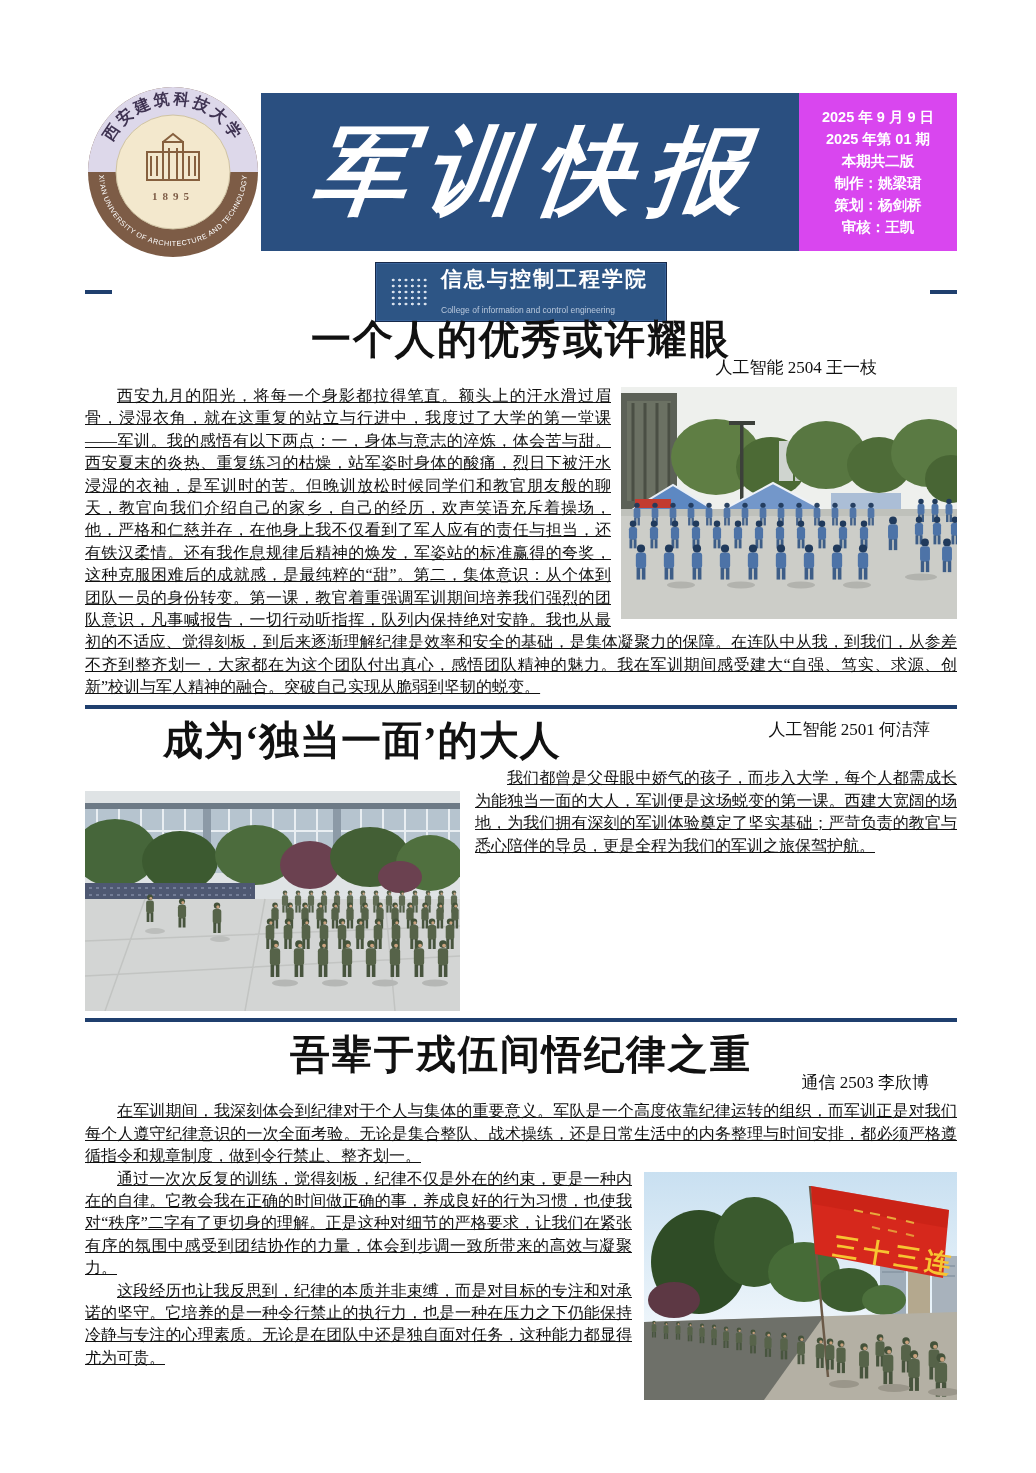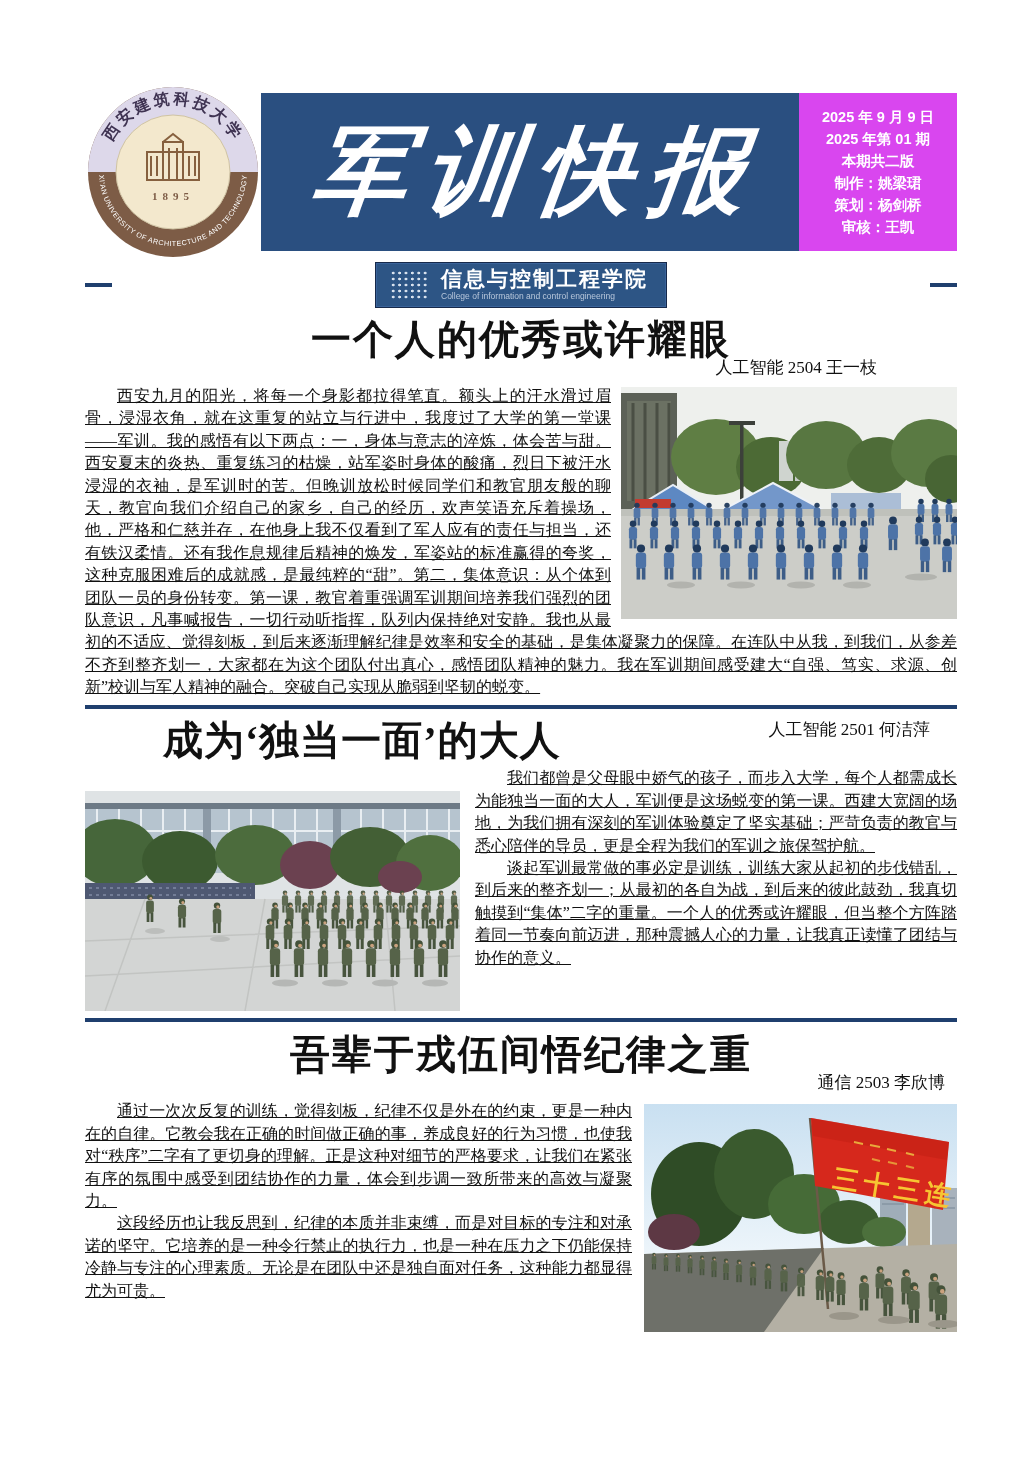--- a/index.html
+++ b/index.html
@@ -19,21 +19,21 @@
   
   .badge-row{position:absolute;left:85px;top:262px;width:872px;display:flex;align-items:center;}
   .edge-line{width:27px;height:4px;background:#1f3f6e;flex:none;}
   .spacer{flex:1;}
   .badge{background:#2d5585;border:1px solid #16294a;display:flex;align-items:center;gap:13px;
          padding:5px 18px 6px 14px;box-shadow:0 0 0 1px #3a639a inset;}
   .badge-dots{width:38px;height:30px;flex:none;
               background-image:radial-gradient(circle,#d9e2ee 1.3px,rgba(0,0,0,0) 1.6px);
               background-size:6.4px 6px;}
   .badge-cn{font-size:21px;font-weight:bold;color:#fff;letter-spacing:2px;line-height:1.1;}
-  .badge-en{font-size:8.5px;color:#b9c8dc;font-family:"Liberation Sans",sans-serif;margin-top:0;}
+  .badge-en{font-size:8.5px;color:#b9c8dc;font-family:"Liberation Sans",sans-serif;margin-top:14px;}
 
   
   .content{position:absolute;left:85px;top:312px;width:872px;}
   .center-head{position:relative;}
   .title-c{margin:0;text-align:center;font-size:40px;font-weight:bold;letter-spacing:2px;line-height:1.15;}
   .byline{font-size:17px;white-space:nowrap;}
   .byline-abs{position:absolute;bottom:-16px;}
   .body-txt{font-size:16px;line-height:1.4;text-align:justify;}
   .body-txt p{margin:0;text-indent:2em;text-decoration:underline;}
   .photo-r{float:right;margin:2px 0 6px 10px;line-height:0;}
@@ -294,32 +294,32 @@
             <ellipse cx="200" cy="192" rx="13" ry="3.5" fill="#b5b7b5"></ellipse>
               <ellipse cx="250" cy="192" rx="13" ry="3.5" fill="#b5b7b5"></ellipse>
               <ellipse cx="300" cy="192" rx="13" ry="3.5" fill="#b5b7b5"></ellipse>
               <ellipse cx="350" cy="192" rx="13" ry="3.5" fill="#b5b7b5"></ellipse>
               <ellipse cx="70" cy="140" rx="10" ry="3" fill="#bcbebc"></ellipse>
               <ellipse cx="135" cy="148" rx="10" ry="3" fill="#bcbebc"></ellipse>
           </svg>
         </div>
         <div class="body-txt a2-text">
           <p>我们都曾是父母眼中娇气的孩子，而步入大学，每个人都需成长为能独当一面的大人，军训便是这场蜕变的第一课。西建大宽阔的场地，为我们拥有深刻的军训体验奠定了坚实基础；严苛负责的教官与悉心陪伴的导员，更是全程为我们的军训之旅保驾护航。</p>
-          <p>谈起军训最常做的事必定是训练，训练大家从起初的步伐错乱，到后来的整齐划一；从最初的各自为战，到后来的彼此鼓劲，我真切触摸到“集体”二字的重量。一个人的优秀或许耀眼，但当整个方阵踏着同一节奏向前迈进，那种震撼人心的力量，让我真正读懂了团结与协作的意义。</p>
         </div>
       </div>
       <div class="divider"></div>
     </div>
 
     <div>
       <div class="center-head a3-head">
         <h2 class="title-c">吾辈于戎伍间悟纪律之重</h2>
-        <div class="byline byline-abs" style="right:12px;">通信 2503 李欣博</div>
+        <div class="byline byline-abs" style="right:28px;">通信 2503 李欣博</div>
       </div>
       <div class="body-txt a3-body">
+        <p>在军训期间，我深刻体会到纪律对于个人与集体的重要意义。军队是一个高度依靠纪律运转的组织，而军训正是对我们每个人遵守纪律意识的一次全面考验。无论是集合整队、战术操练，还是日常生活中的内务整理与时间安排，都必须严格遵循指令和规章制度，做到令行禁止、整齐划一。</p>
         <div class="photo-r3">
           <svg width="313" height="228" viewBox="0 0 313 228">
             <defs>
               <linearGradient id="sky3" x1="0" y1="0" x2="0" y2="1">
                 <stop offset="0" stop-color="#c9e0f1"></stop>
                   <stop offset="1" stop-color="#eff6fb"></stop>
               </linearGradient>
             </defs>
             <rect width="313" height="160" fill="url(#sky3)"></rect>
             <rect x="236" y="70" width="26" height="80" fill="#9fadb9"></rect>

